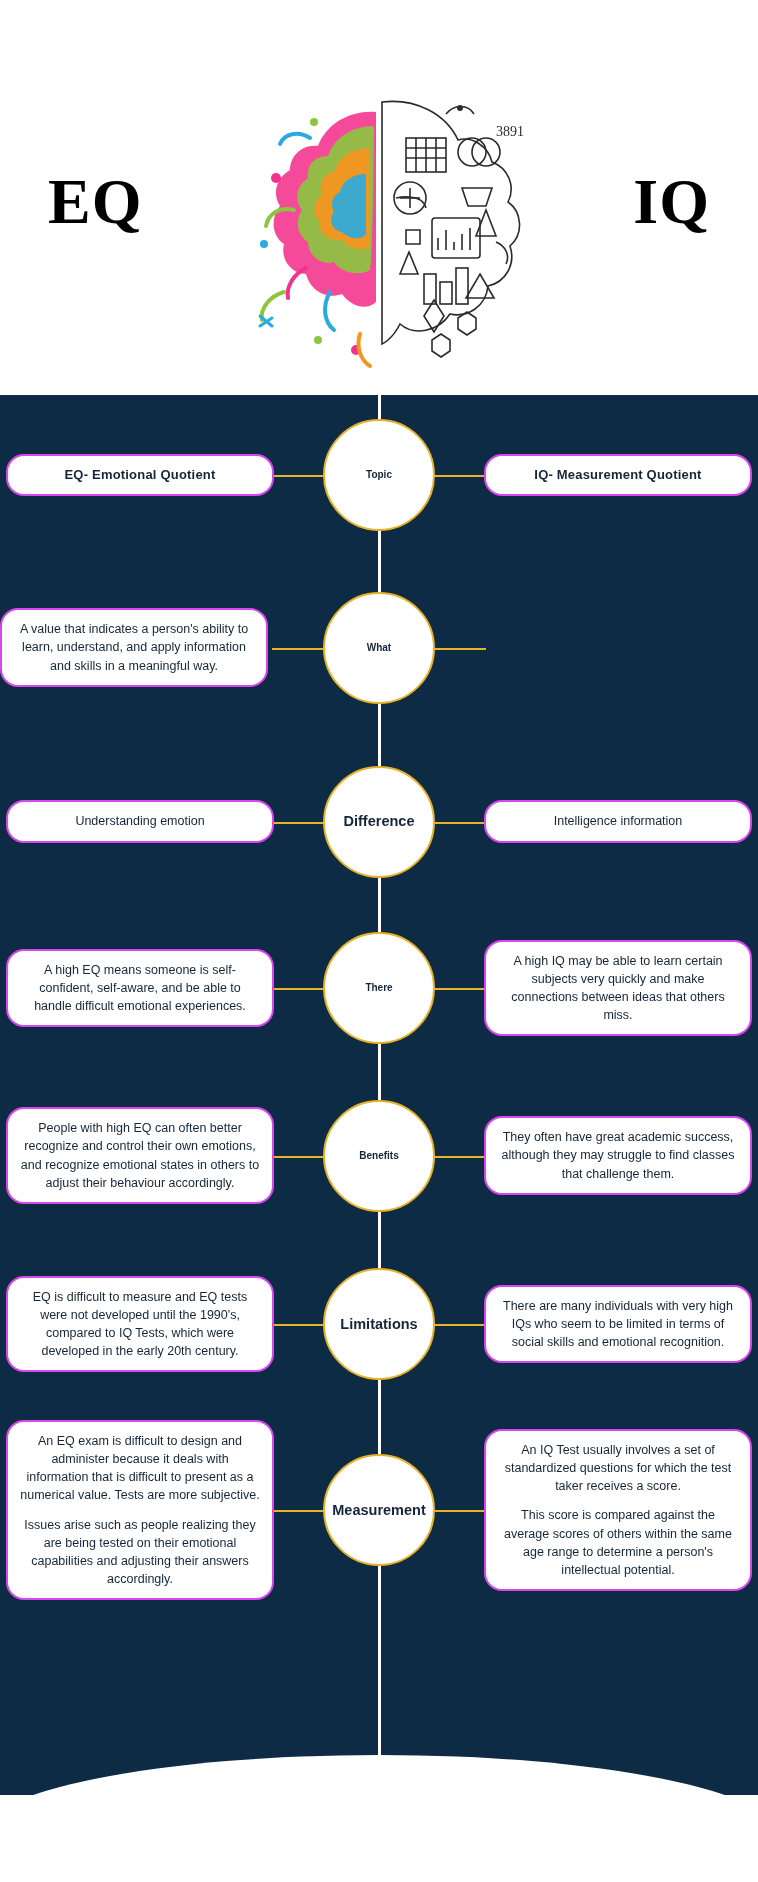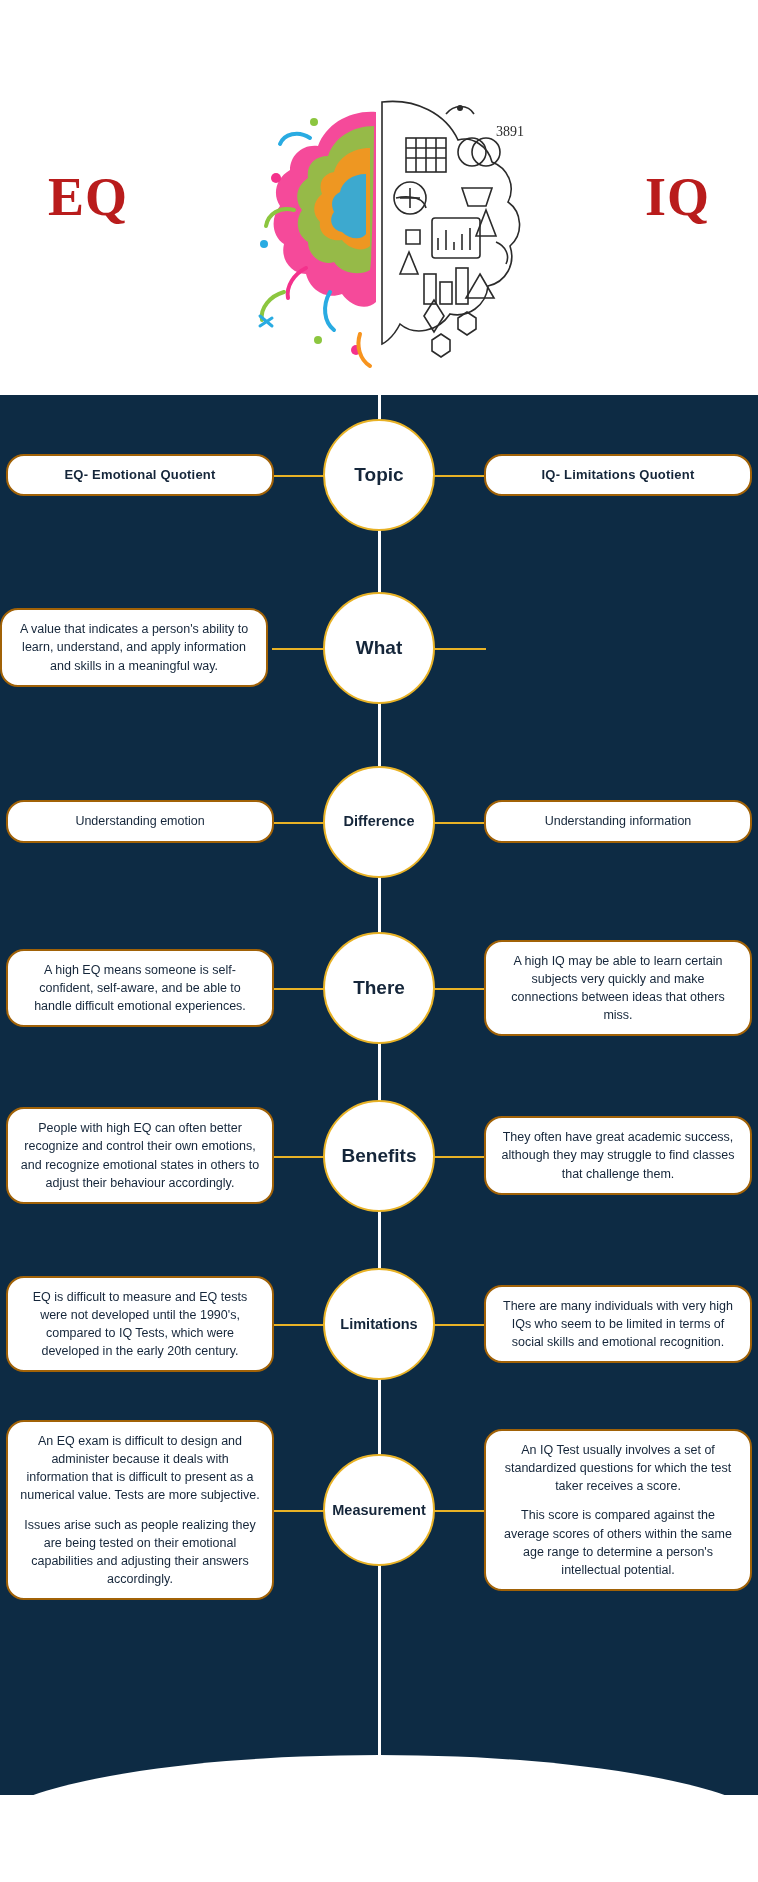--- a/index.html
+++ b/index.html
@@ -24,23 +24,23 @@
     position: relative;
     width: 758px;
     height: 395px;
     background: #ffffff;
     overflow: hidden;
   }
   .header-title {
     position: absolute;
     top: 170px;
     font-family: "Liberation Serif", serif;
-    font-size: 54px;
+    font-size: 64px;
     font-weight: bold;
-    color: #b91c1c;
+    color: #000000;
     letter-spacing: 1px;
     line-height: 1;
   }
   .header-title.eq { left: 48px; }
   .header-title.iq { right: 48px; text-align: center; }
 
   .brain-art {
     position: absolute;
     left: 210px;
     top: 78px;
@@ -87,21 +87,21 @@
     width: 758px;
     display: flex;
     align-items: center;
     justify-content: space-between;
   }
 
   .card {
     position: relative;
     width: 268px;
     background: #ffffff;
-    border: 2px solid #a16207;
+    border: 2px solid #d946ef;
     border-radius: 18px;
     padding: 10px 12px;
     color: #15263a;
     font-size: 12.5px;
     line-height: 1.45;
     text-align: center;
     z-index: 3;
   }
   .card.left { margin-left: 6px; }
   .card.right { margin-right: 6px; }
@@ -129,21 +129,21 @@
     border-radius: 50%;
     background: #ffffff;
     border: 2px solid #e8b226;
     display: flex;
     align-items: center;
     justify-content: center;
     text-align: center;
     z-index: 4;
   }
   .hub span {
-    font-size: 19px;
+    font-size: 10px;
     font-weight: bold;
     color: #15263a;
     padding: 0 6px;
     line-height: 1.15;
   }
   .hub.wide span { font-size: 14.5px; }
 </style>
 </head>
 <body>
 
@@ -214,21 +214,21 @@
       <div class="row" style="height:160px;">
         <div class="connector l"></div>
         <div class="connector r"></div>
         <div class="card left bold">
           <p>EQ- Emotional Quotient</p>
         </div>
         <div class="hub">
           <span>Topic</span>
         </div>
         <div class="card right bold">
-          <p>IQ- Limitations Quotient</p>
+          <p>IQ- Measurement Quotient</p>
         </div>
       </div>
 
       <div class="row" style="height:185px;">
         <div class="connector l"></div>
         <div class="connector r"></div>
         <div class="hub">
           <span>What</span>
         </div>
         <div class="card right">
@@ -239,21 +239,21 @@
       <div class="row" style="height:163px;">
         <div class="connector l"></div>
         <div class="connector r"></div>
         <div class="card left">
           <p>Understanding emotion</p>
         </div>
         <div class="hub wide">
           <span>Difference</span>
         </div>
         <div class="card right">
-          <p>Understanding information</p>
+          <p>Intelligence information</p>
         </div>
       </div>
 
       <div class="row" style="height:170px;">
         <div class="connector l"></div>
         <div class="connector r"></div>
         <div class="card left">
           <p>A high EQ means someone is self-confident, self-aware, and be able to handle difficult emotional experiences.</p>
         </div>
         <div class="hub">

